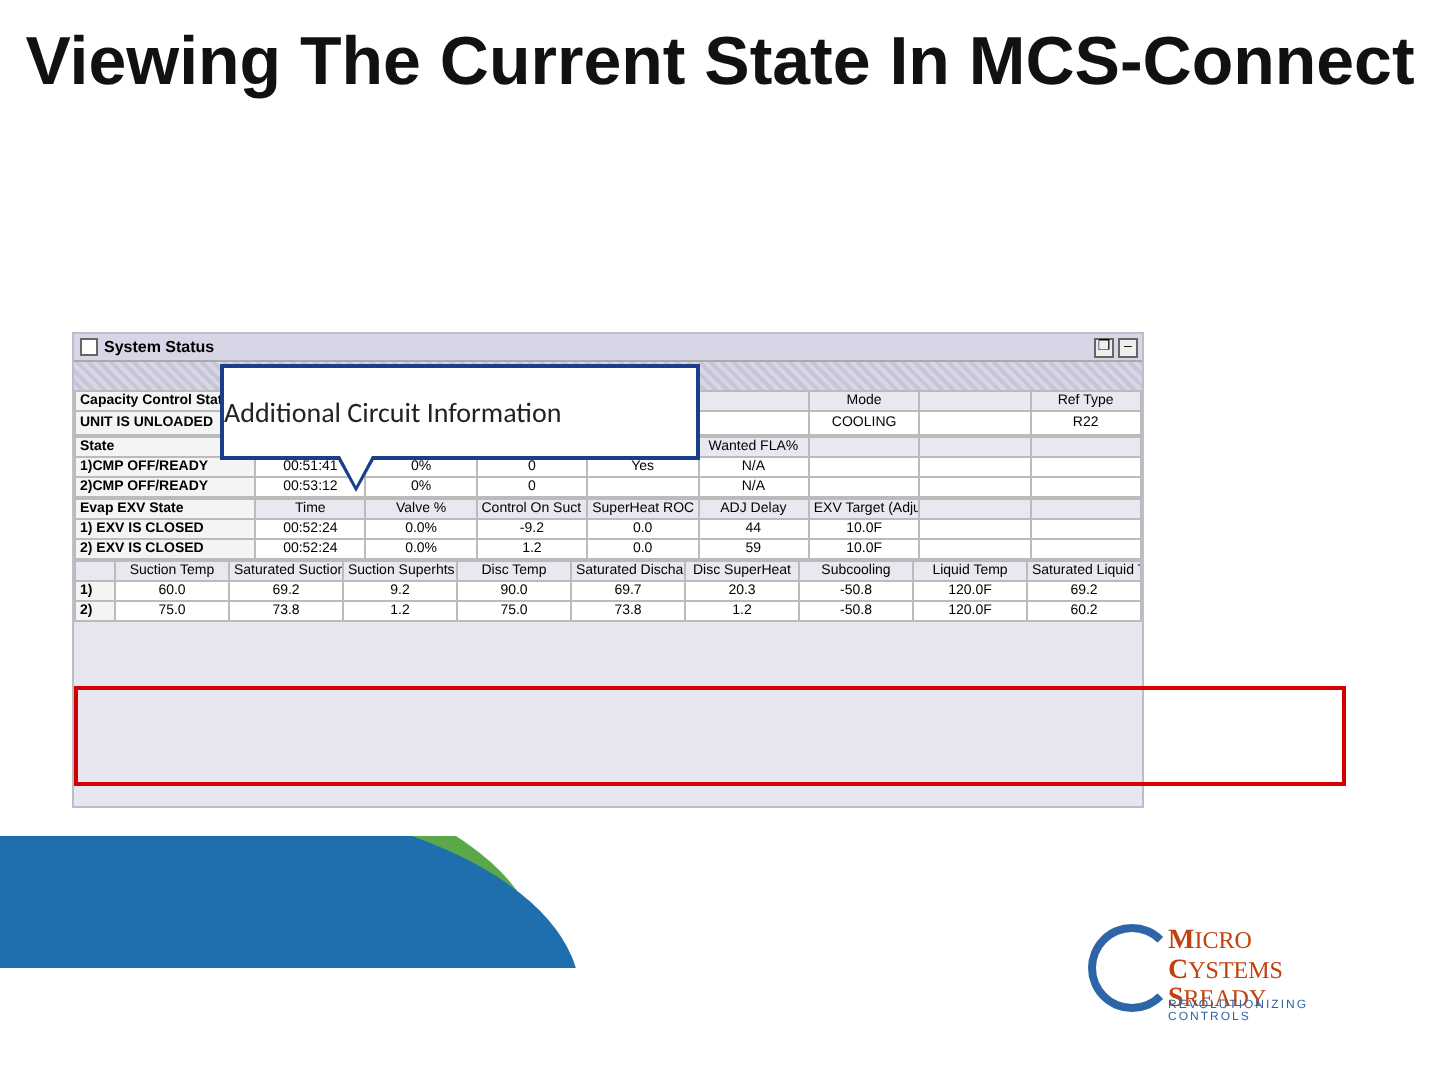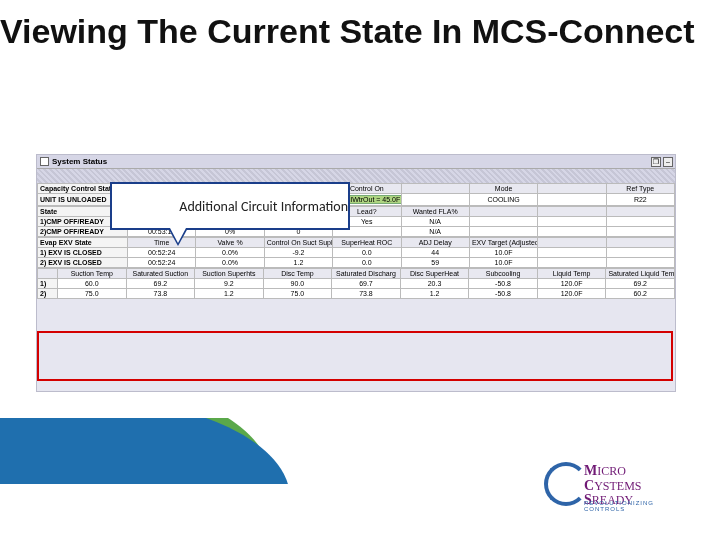--- a/index.html
+++ b/index.html
@@ -1,41 +1,41 @@
 <!DOCTYPE html>
 <html><head>
 <meta charset="utf-8">
 <style>
   *{box-sizing:border-box;margin:0;padding:0}
   body{width:720px;height:540px;background:#fff;font-family:Arial,Helvetica,sans-serif;position:relative;overflow:hidden}
-  .title{font-family:Impact,'Arial Black',sans-serif;font-size:34px;font-weight:700;color:#111;padding:12px 0 10px;line-height:1.15}
-  .panel{position:absolute;top:154px;left:36px;width:640px;height:238px;border:1px solid #bcbccc;background:#e6e6f0;font-size:8px;color:#000}
+  .title{font-family:Impact,'Arial Black',sans-serif;font-size:34px;font-weight:700;text-align:center;color:#111;padding:12px 0 10px;line-height:1.15}
+  .panel{position:absolute;top:166px;left:36px;width:536px;height:238px;border:1px solid #bcbccc;background:#e6e6f0;font-size:8px;color:#000}
   .winbar{display:flex;align-items:center;height:14px;background:#d6d6e6;border-bottom:1px solid #aaa}
   .winbar .cb{width:9px;height:9px;border:1px solid #666;background:#fff;margin:0 3px}
   .winbar .wt{font-weight:700;font-size:8px}
   .winbar .sp{flex:1}
   .winbar .ic{width:10px;height:10px;border:1px solid #666;margin-right:2px;background:#eee;font-size:7px;line-height:8px;text-align:center}
   .hatch{height:14px;background:repeating-linear-gradient(45deg,#d6d6e6 0 2px,#c6c6d6 2px 4px)}
   table{border-collapse:collapse;width:100%;table-layout:fixed}
   th,td{border:1px solid #bbb;padding:1px 2px;font-size:7px;text-align:center;background:#fff;white-space:nowrap;overflow:hidden}
   th{background:#e8e8f0;font-weight:400}
   .lh{text-align:left;font-weight:700;background:#f4f4f4}
   .pill{display:inline-block;background:#aed581;border:1px solid #7a7;padding:0 4px;font-size:7px}
   .redbox{position:absolute;border:2px solid #d40000;pointer-events:none}
-  .callout{position:absolute;top:182px;left:110px;width:240px;height:48px;background:#fff;border:2px solid #1a3e8a;display:flex;align-items:center;justify-content:flex-end;z-index:5}
+  .callout{position:absolute;top:182px;left:110px;width:240px;height:48px;background:#fff;border:2px solid #1a3e8a;display:flex;align-items:center;justify-content:flex-start;z-index:5}
   .callout-txt{font-family:Calibri,Arial,sans-serif;font-size:14px;color:#222}
   .tail{position:absolute;width:0;height:0;border-left:10px solid transparent;border-right:10px solid transparent;border-top:18px solid #1a3e8a;top:228px;left:168px;z-index:4}
   .tail2{position:absolute;width:0;height:0;border-left:8px solid transparent;border-right:8px solid transparent;border-top:15px solid #fff;top:228px;left:170px;z-index:5}
   .sweep{position:absolute;left:0;bottom:56px;width:340px;height:66px;overflow:hidden}
   .sweep .g{position:absolute;width:420px;height:200px;border-radius:50%;left:-150px;top:-40px}
   .g1{background:#5aa84a}
   .g2{background:#1f6fae;left:-130px!important;top:-20px!important}
   .logo{position:absolute;right:26px;bottom:30px;width:150px;height:52px}
   .logo .c{position:absolute;left:0;top:4px;width:44px;height:44px;border:4px solid #2e64a8;border-right-color:transparent;border-radius:50%}
-  .logo .t{position:absolute;left:40px;top:6px;font-family:'Times New Roman',serif;font-size:12px;line-height:1.05;color:#701a75}
+  .logo .t{position:absolute;left:40px;top:6px;font-family:'Times New Roman',serif;font-size:12px;line-height:1.05;color:#c2410c}
   .logo .t b{font-size:14px}
   .logo .s{position:absolute;left:40px;top:42px;font-size:6px;letter-spacing:1px;color:#2e64a8}
   .tblwrap{position:relative}
 </style>
 </head>
 <body>
 
 <div class="title">Viewing The Current State In MCS-Connect</div>
 
 <div class="panel">

